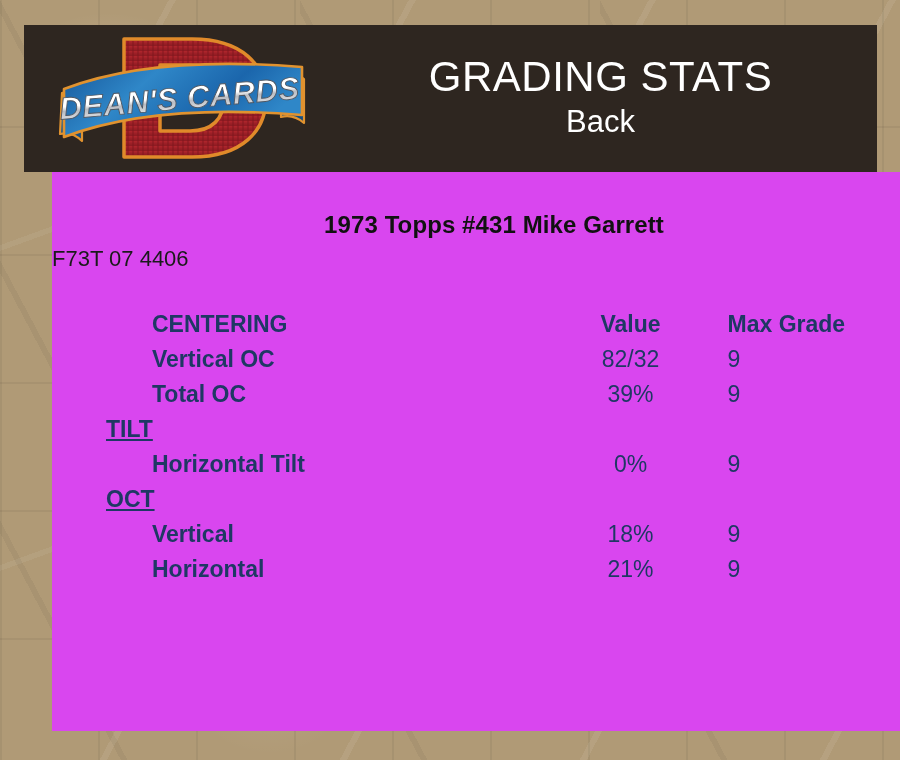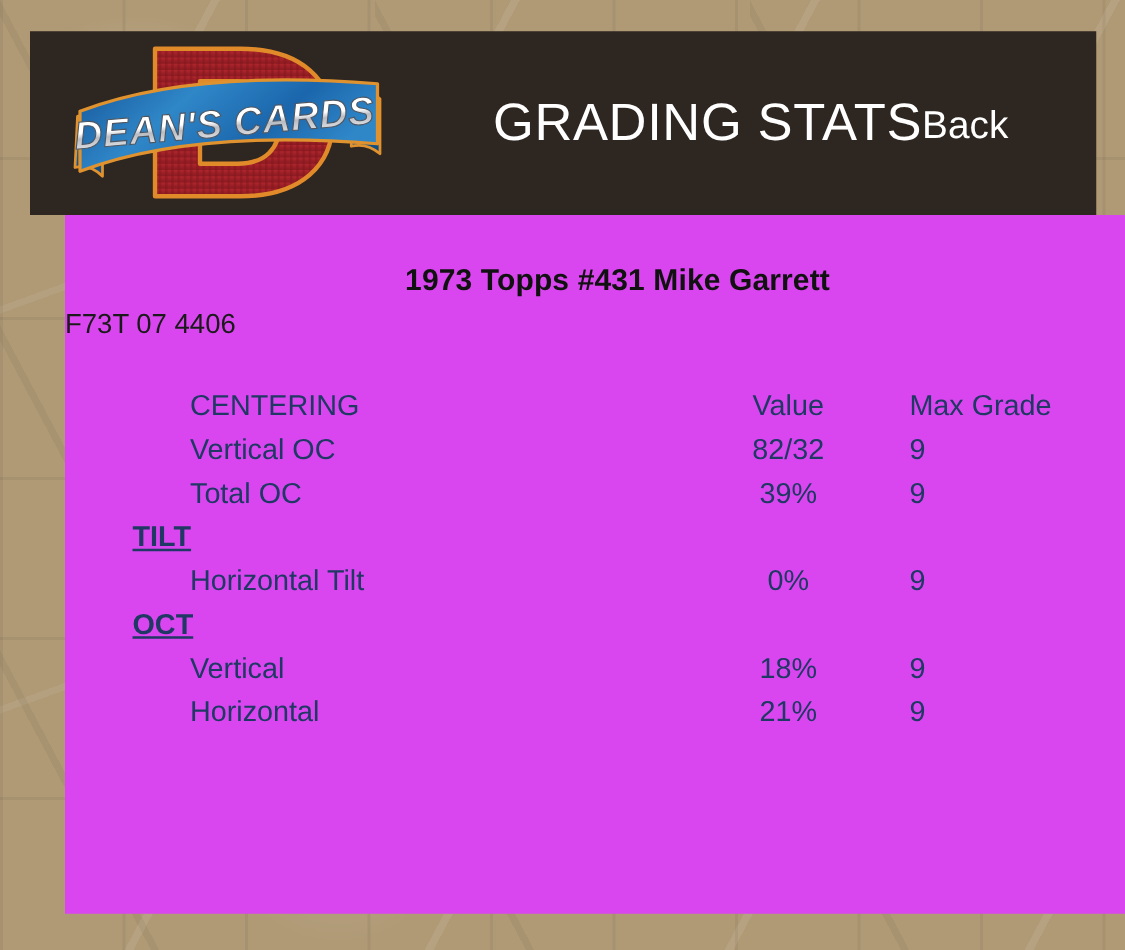--- a/index.html
+++ b/index.html
@@ -62,21 +62,21 @@
   #logo svg { display: block; }
 
   
   #header-titles {
     position: absolute;
     left: 300px;
     top: 0;
     right: 0;
     height: 147px;
     display: flex;
-    flex-direction: row;
+    flex-direction: column;
     align-items: center;
     justify-content: center;
   }
   #grading-title {
     color: #ffffff;
     font-size: 42px;
     font-weight: normal;
     letter-spacing: 0.5px;
     line-height: 1.06;
     white-space: nowrap;
@@ -130,35 +130,35 @@
     padding: 0;
     font-size: 23px;
     line-height: 35px;
     vertical-align: baseline;
   }
   .col-label   { width: 362px; padding-left: 100px !important; }
   .col-value   { width: 186px; text-align: center; }
   .col-grade   { width: 200px; }
 
   tr.header-row td {
-    font-weight: normal;
+    font-weight: bold;
     font-size: 23px;
     line-height: 40px;
     margin-left: 16px;
   }
   tr.section-row td.col-label {
     font-weight: bold;
     padding-left: 54px !important;
     font-size: 23px;
     line-height: 37px;
     text-decoration: underline;
   }
   tr.data-row td.col-label {
     padding-left: 100px !important;
-    font-weight: normal;
+    font-weight: bold;
   }
 </style>
 </head>
 <body>
 
 <div id="bg-texture"></div>
 
 <div id="header-bar">
 
   <div id="logo">

